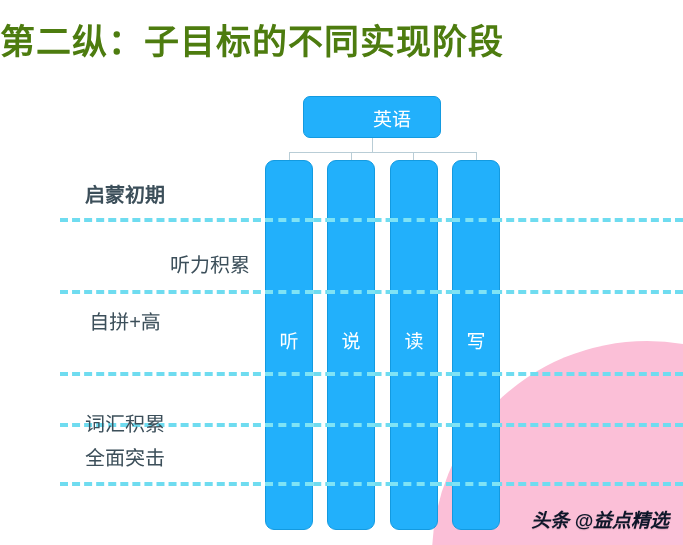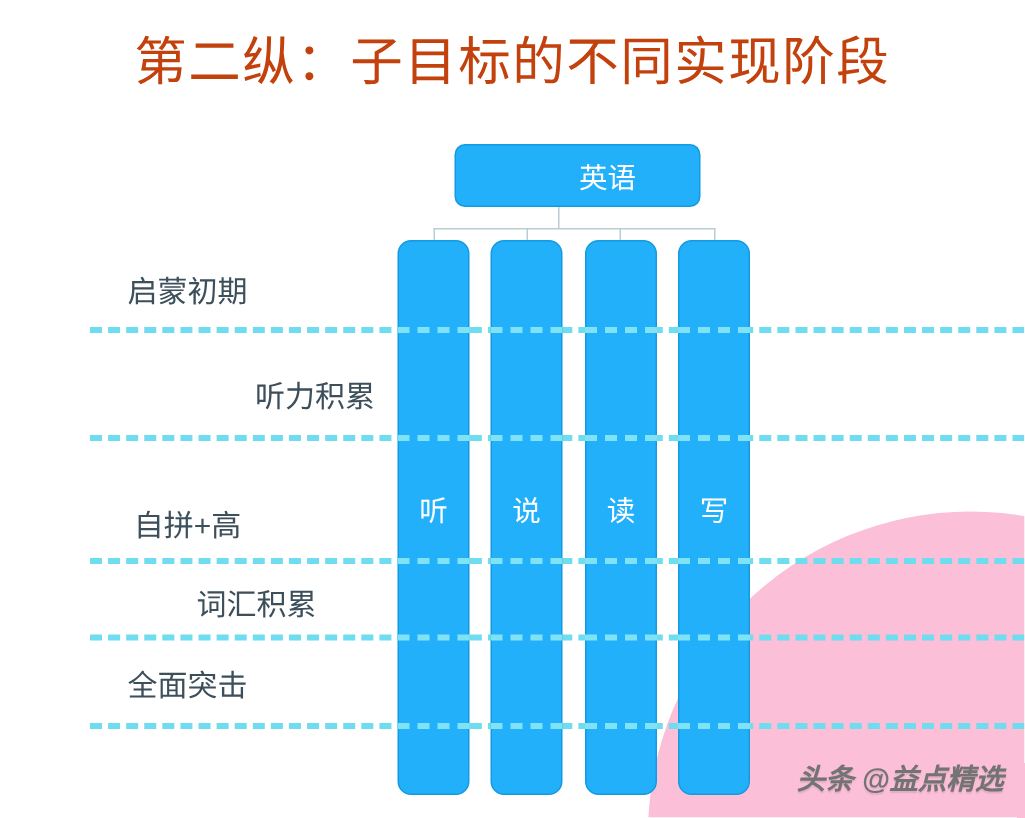--- a/index.html
+++ b/index.html
@@ -31,26 +31,25 @@
     background: #fbbfd7;
     z-index: 1;
   }
 
   
   .page-title {
     position: absolute;
     left: 0;
     top: 20px;
     width: 683px;
-    text-align: center;
     font-size: 35px;
     line-height: 44px;
     letter-spacing: 1px;
-    color: #c2410c;
-    font-weight: 400;
+    color: #4d7c0f;
+    font-weight: 700;
     white-space: nowrap;
     z-index: 6;
   }
 
   
   .divider {
     position: absolute;
     left: 60px;
     width: 623px;
     height: 0;
@@ -84,21 +83,21 @@
     z-index: 3;
   }
   .connector.v { width: 1px; }
   .connector.h { height: 1px; }
 
   
   .root-node {
     position: absolute;
     left: 303px;
     top: 96px;
-    width: 164px;
+    width: 138px;
     height: 42px;
     box-sizing: border-box;
     border-radius: 7px;
     background: #22b0fb;
     border: 1px solid #139ae0;
     color: #ffffff;
     font-size: 19px;
     display: flex;
     align-items: center;
     justify-content: center;
@@ -137,21 +136,21 @@
     height: 0;
     border-top: 4px dashed #7fe3f5;
     z-index: 6;
   }
 
   
   .watermark {
     position: absolute;
     right: 14px;
     bottom: 12px;
-    color: #737373;
+    color: #0f172a;
     font-size: 19px;
     line-height: 24px;
     font-style: italic;
     font-weight: bold;
     white-space: nowrap;
     z-index: 8;
     text-shadow: 0 1px 1px rgba(0,0,0,0.10);
   }
 </style>
 </head>
@@ -165,30 +164,30 @@
 
   <div id="dividers">
       <div class="divider" style="top: 218px;"></div>
       <div class="divider" style="top: 290px;"></div>
       <div class="divider" style="top: 372px;"></div>
       <div class="divider" style="top: 423px;"></div>
       <div class="divider" style="top: 482px;"></div>
     </div>
 
   <div id="stage-labels">
-      <div class="stage-label" style="top: 183px;">
+      <div class="stage-label" style="top: 183px; font-weight: bold;">
         <span class="ln">启蒙初期</span>
       </div>
       <div class="stage-label" style="top: 253px; text-align: right;">
         <span class="ln">听力积累</span>
       </div>
-      <div class="stage-label two-line" style="top: 310px; margin-top: 29px;">
+      <div class="stage-label two-line" style="top: 310px;">
         <span class="ln">自拼+高</span>
       </div>
-      <div class="stage-label" style="top: 392px; padding-left: 46px;">
+      <div class="stage-label" style="top: 412px;">
         <span class="ln">词汇积累</span>
       </div>
       <div class="stage-label" style="top: 446px;">
         <span class="ln">全面突击</span>
       </div>
     </div>
 
   <div class="connector v" style="left:372px; top:138px; height:14px;"></div>
   <div class="connector h" style="left:289px; top:152px; width:187px;"></div>
   <div class="connector v" style="left:289px; top:152px; height:9px;"></div>

